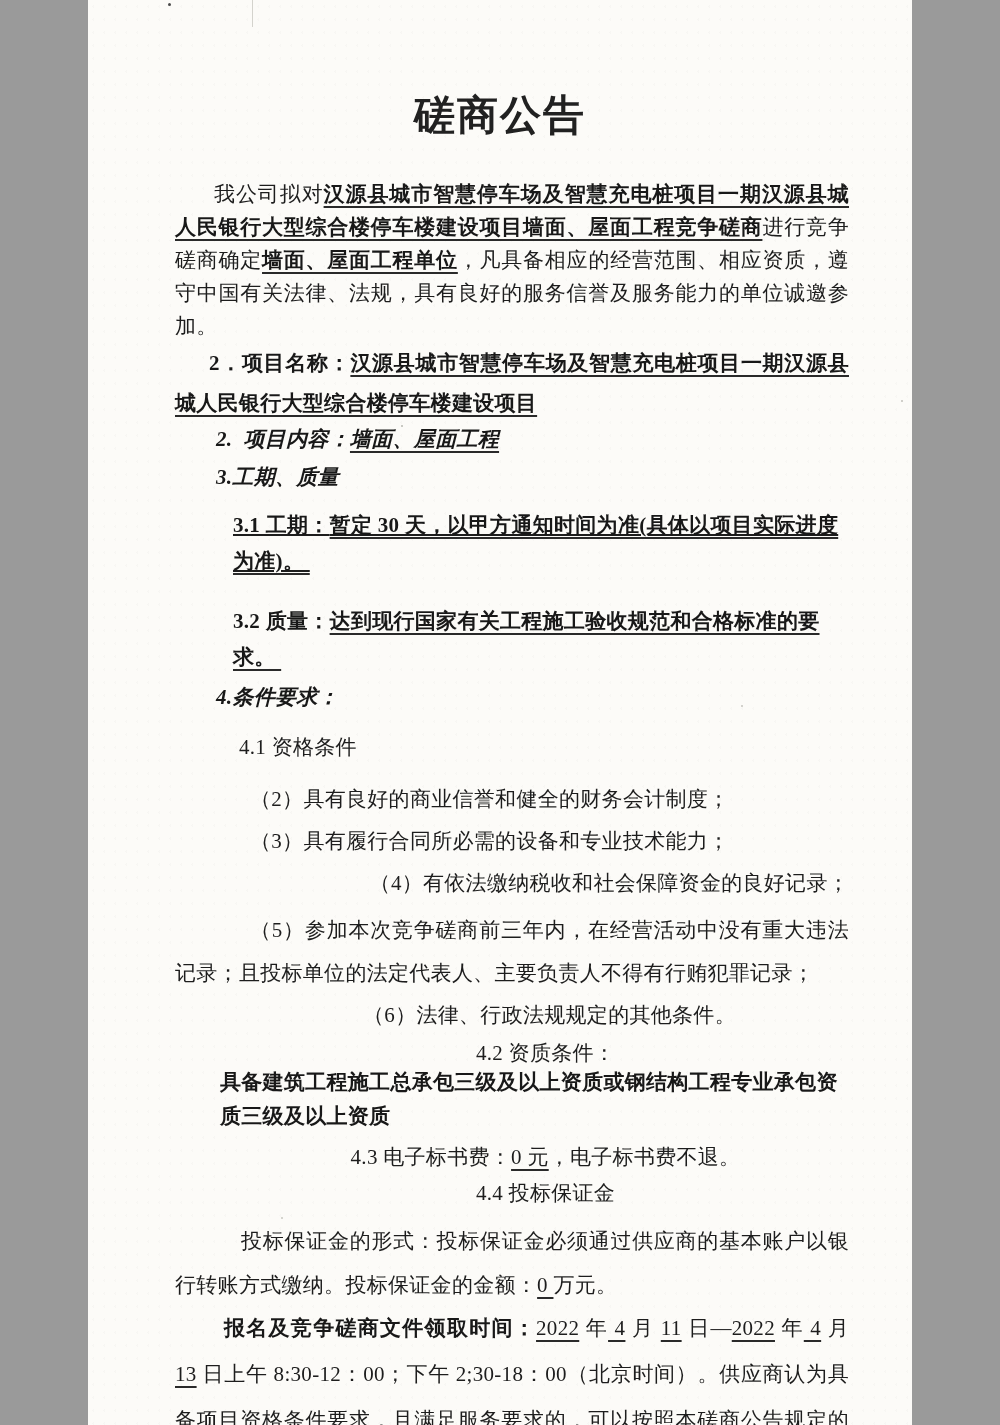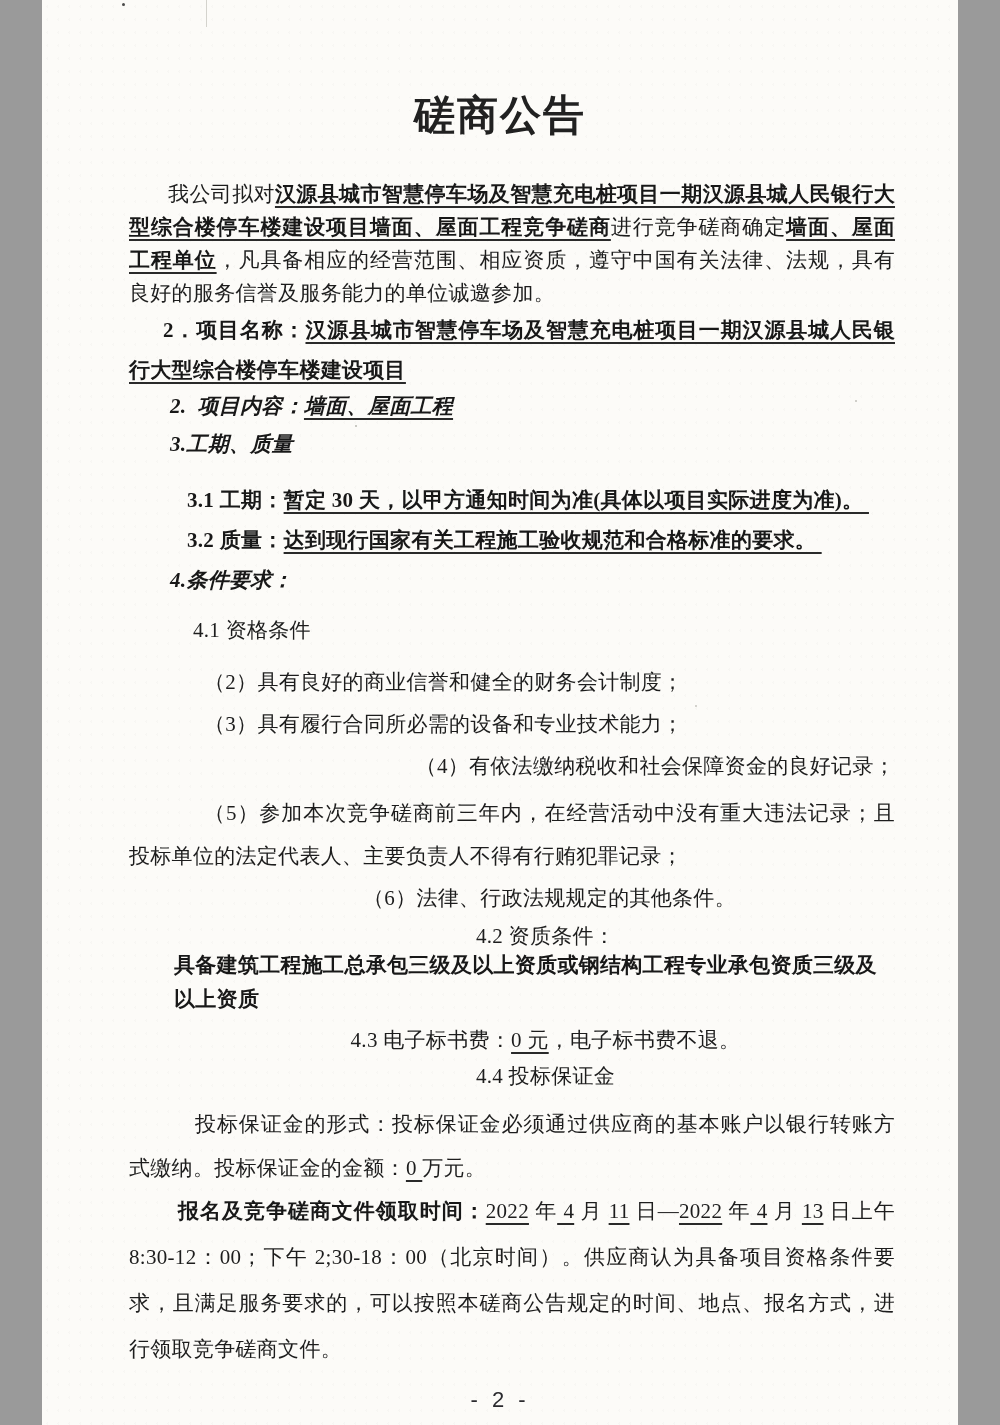--- a/index.html
+++ b/index.html
@@ -2,21 +2,21 @@
 <html lang="zh"><head>
 <meta charset="utf-8">
 <style>
   html, body {
     margin: 0;
     padding: 0;
     background: #9a9a9a;
   }
   .page {
     position: relative;
-    width: 916px;
+    width: 824px;
     height: 1425px;
     margin: 0 auto;
     background: #fcfbf8;
     background-image: radial-gradient(rgba(60,60,55,0.025) 1px, transparent 1px);
     background-size: 11px 13px;
     color: #1d1d1d;
     font-family: "Liberation Serif", "DejaVu Serif", serif;
     font-size: 21px;
     overflow: hidden;
   }
@@ -41,22 +41,22 @@
   .p-intro   { margin-top: 36px; line-height: 33px; text-indent: 39px; }
   
   .i-name    { margin-top: 0;   line-height: 40px; text-indent: 34px; }
   
   .i-l1      { line-height: 36px; padding-left: 41px; text-align: left; font-style: italic; }
   .i-item2   { margin-top: -2px; }
   .i-item3   { margin-top: 2px; }
   .i-item4   { margin-top: 4px; }
   
   .i-sub     { line-height: 36px; padding-left: 58px; text-align: left; }
-  .i-31      { margin-top: 20px; }
-  .i-32      { margin-top: 4px; }
+  .i-31      { margin-top: 12px; text-decoration: underline; }
+  .i-32      { margin-top: 24px; }
   
   .i-41      { margin-top: 14px; line-height: 36px; padding-left: 64px; text-align: left; }
   
   .i-cond    { line-height: 36px; padding-left: 75px; text-align: left; }
   .c1 { margin-top: 8px; }
   .c2 { margin-top: 16px; }
   .c3 { margin-top: 6px; }
   .c4 { margin-top: 6px; text-align: right; }
   .c6 { margin-top: 2px; text-align: center; }
   

